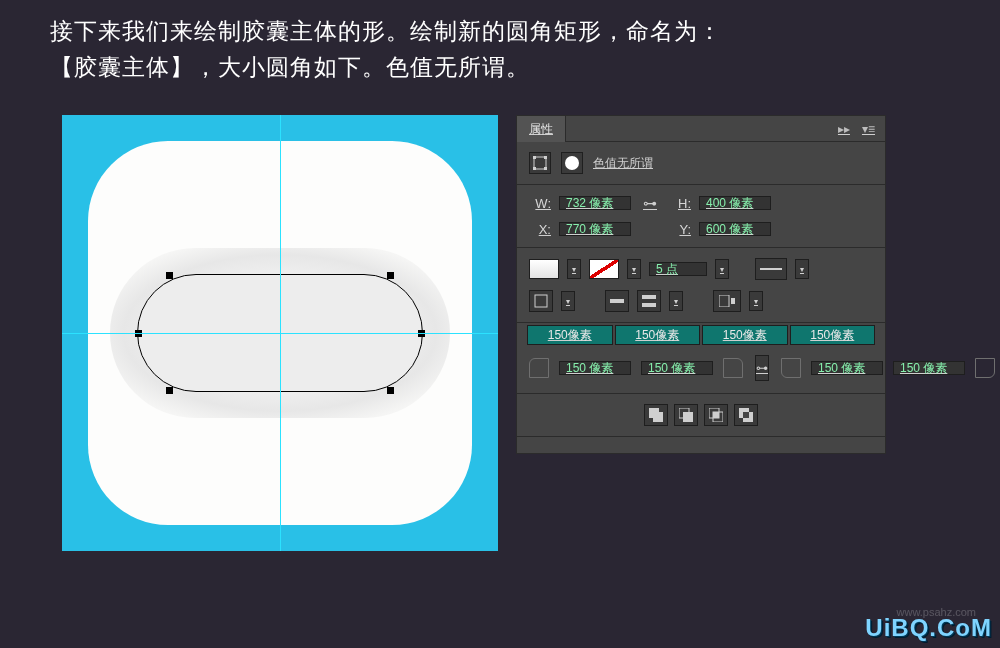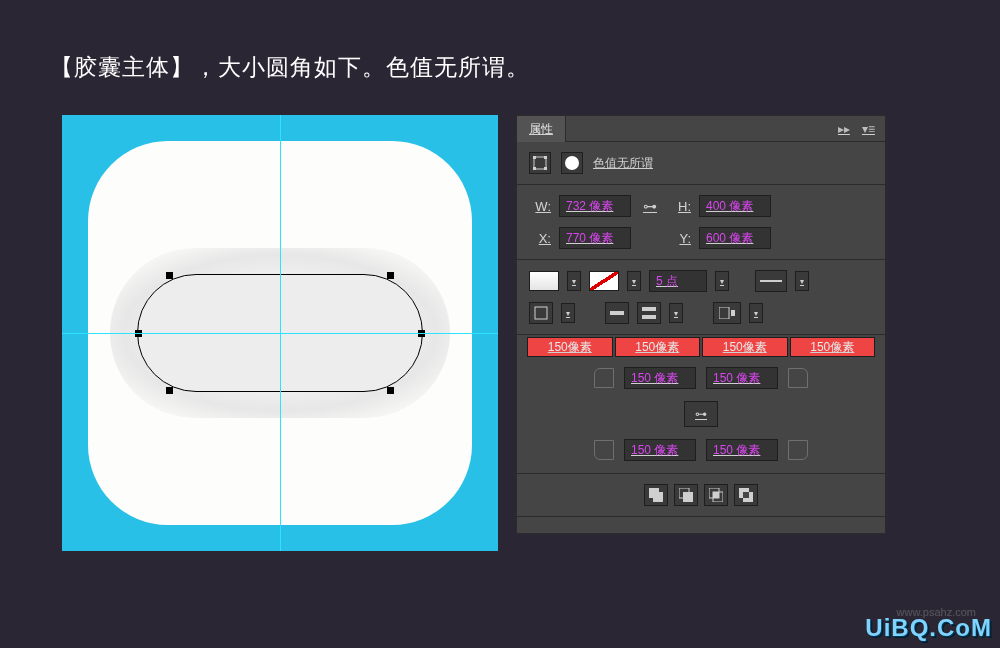--- a/index.html
+++ b/index.html
@@ -154,25 +154,25 @@
   }
   .lbl {
     color: #d6d6d6;
     font-size: 13px;
     min-width: 22px;
     text-align: right;
   }
   .field {
     background: #333333;
     border: 1px solid #1e1e1e;
-    color: #d946ef;
+    color: #86efac;
     font-size: 12px;
     padding: 3px 6px;
     min-width: 72px;
-    height: 22px;
+    height: 14px;
     display: flex;
     align-items: center;
   }
   .link-icon {
     color: #cfcfcf;
     padding: 0 4px;
     font-size: 14px;
   }
   .swatch {
     width: 30px; height: 20px;
@@ -191,26 +191,26 @@
   }
   .mini-btn{
     width:24px;height:22px;border:1px solid #1e1e1e;background:#3a3a3a;
     display:flex;align-items:center;justify-content:center;color:#cfcfcf;font-size:10px;
   }
   .corner-grid{
     display:flex;align-items:center;gap:2px;
     padding:2px 10px 6px 10px;
   }
   .corner-field{
-    background:#ef4444;border:1px solid #1e1e1e;color:#e8e8e8;font-size:12px;
+    background:#0f766e;border:1px solid #1e1e1e;color:#e8e8e8;font-size:12px;
     padding:2px 4px;height:20px;flex:1;display:flex;align-items:center;justify-content:center;
   }
   .radius-rows{
     padding:4px 12px 12px 12px;border-bottom:1px solid #2b2b2b;
-    display:flex;flex-direction:column;gap:12px;
+    display:flex;flex-direction:row;gap:12px;
   }
   .radius-row{ display:flex;align-items:center;gap:10px;justify-content:center;}
   .round-icon{
     width:20px;height:20px;border:1px solid #6f6f6f;border-radius:4px;
   }
   .link-box{
     width:34px;height:26px;background:#3a3a3a;border:1px solid #1e1e1e;
     display:flex;align-items:center;justify-content:center;margin:0 auto;color:#cfcfcf;
   }
   .bottom-row{
@@ -227,21 +227,21 @@
   }
   .watermark2{
     position:absolute;right:24px;bottom:30px;color:rgba(255,255,255,.22);font-size:11px;
   }
   svg{display:block}
 </style>
 </head>
 <body>
 
 <div class="instruction">
-  <br>
+  <span>接下来我们来绘制胶囊主体的形。绘制新的圆角矩形，命名为：</span><br>
   <span>【胶囊主体】，大小圆角如下。色值无所谓。</span>
 </div>
 
 <div class="content-row">
 
   <div class="canvas-preview">
     <div class="rounded-card"></div>
     <div class="inner-shadow-oval"></div>
     <div class="capsule-shape">
       <div class="anchor a-tl"></div>

